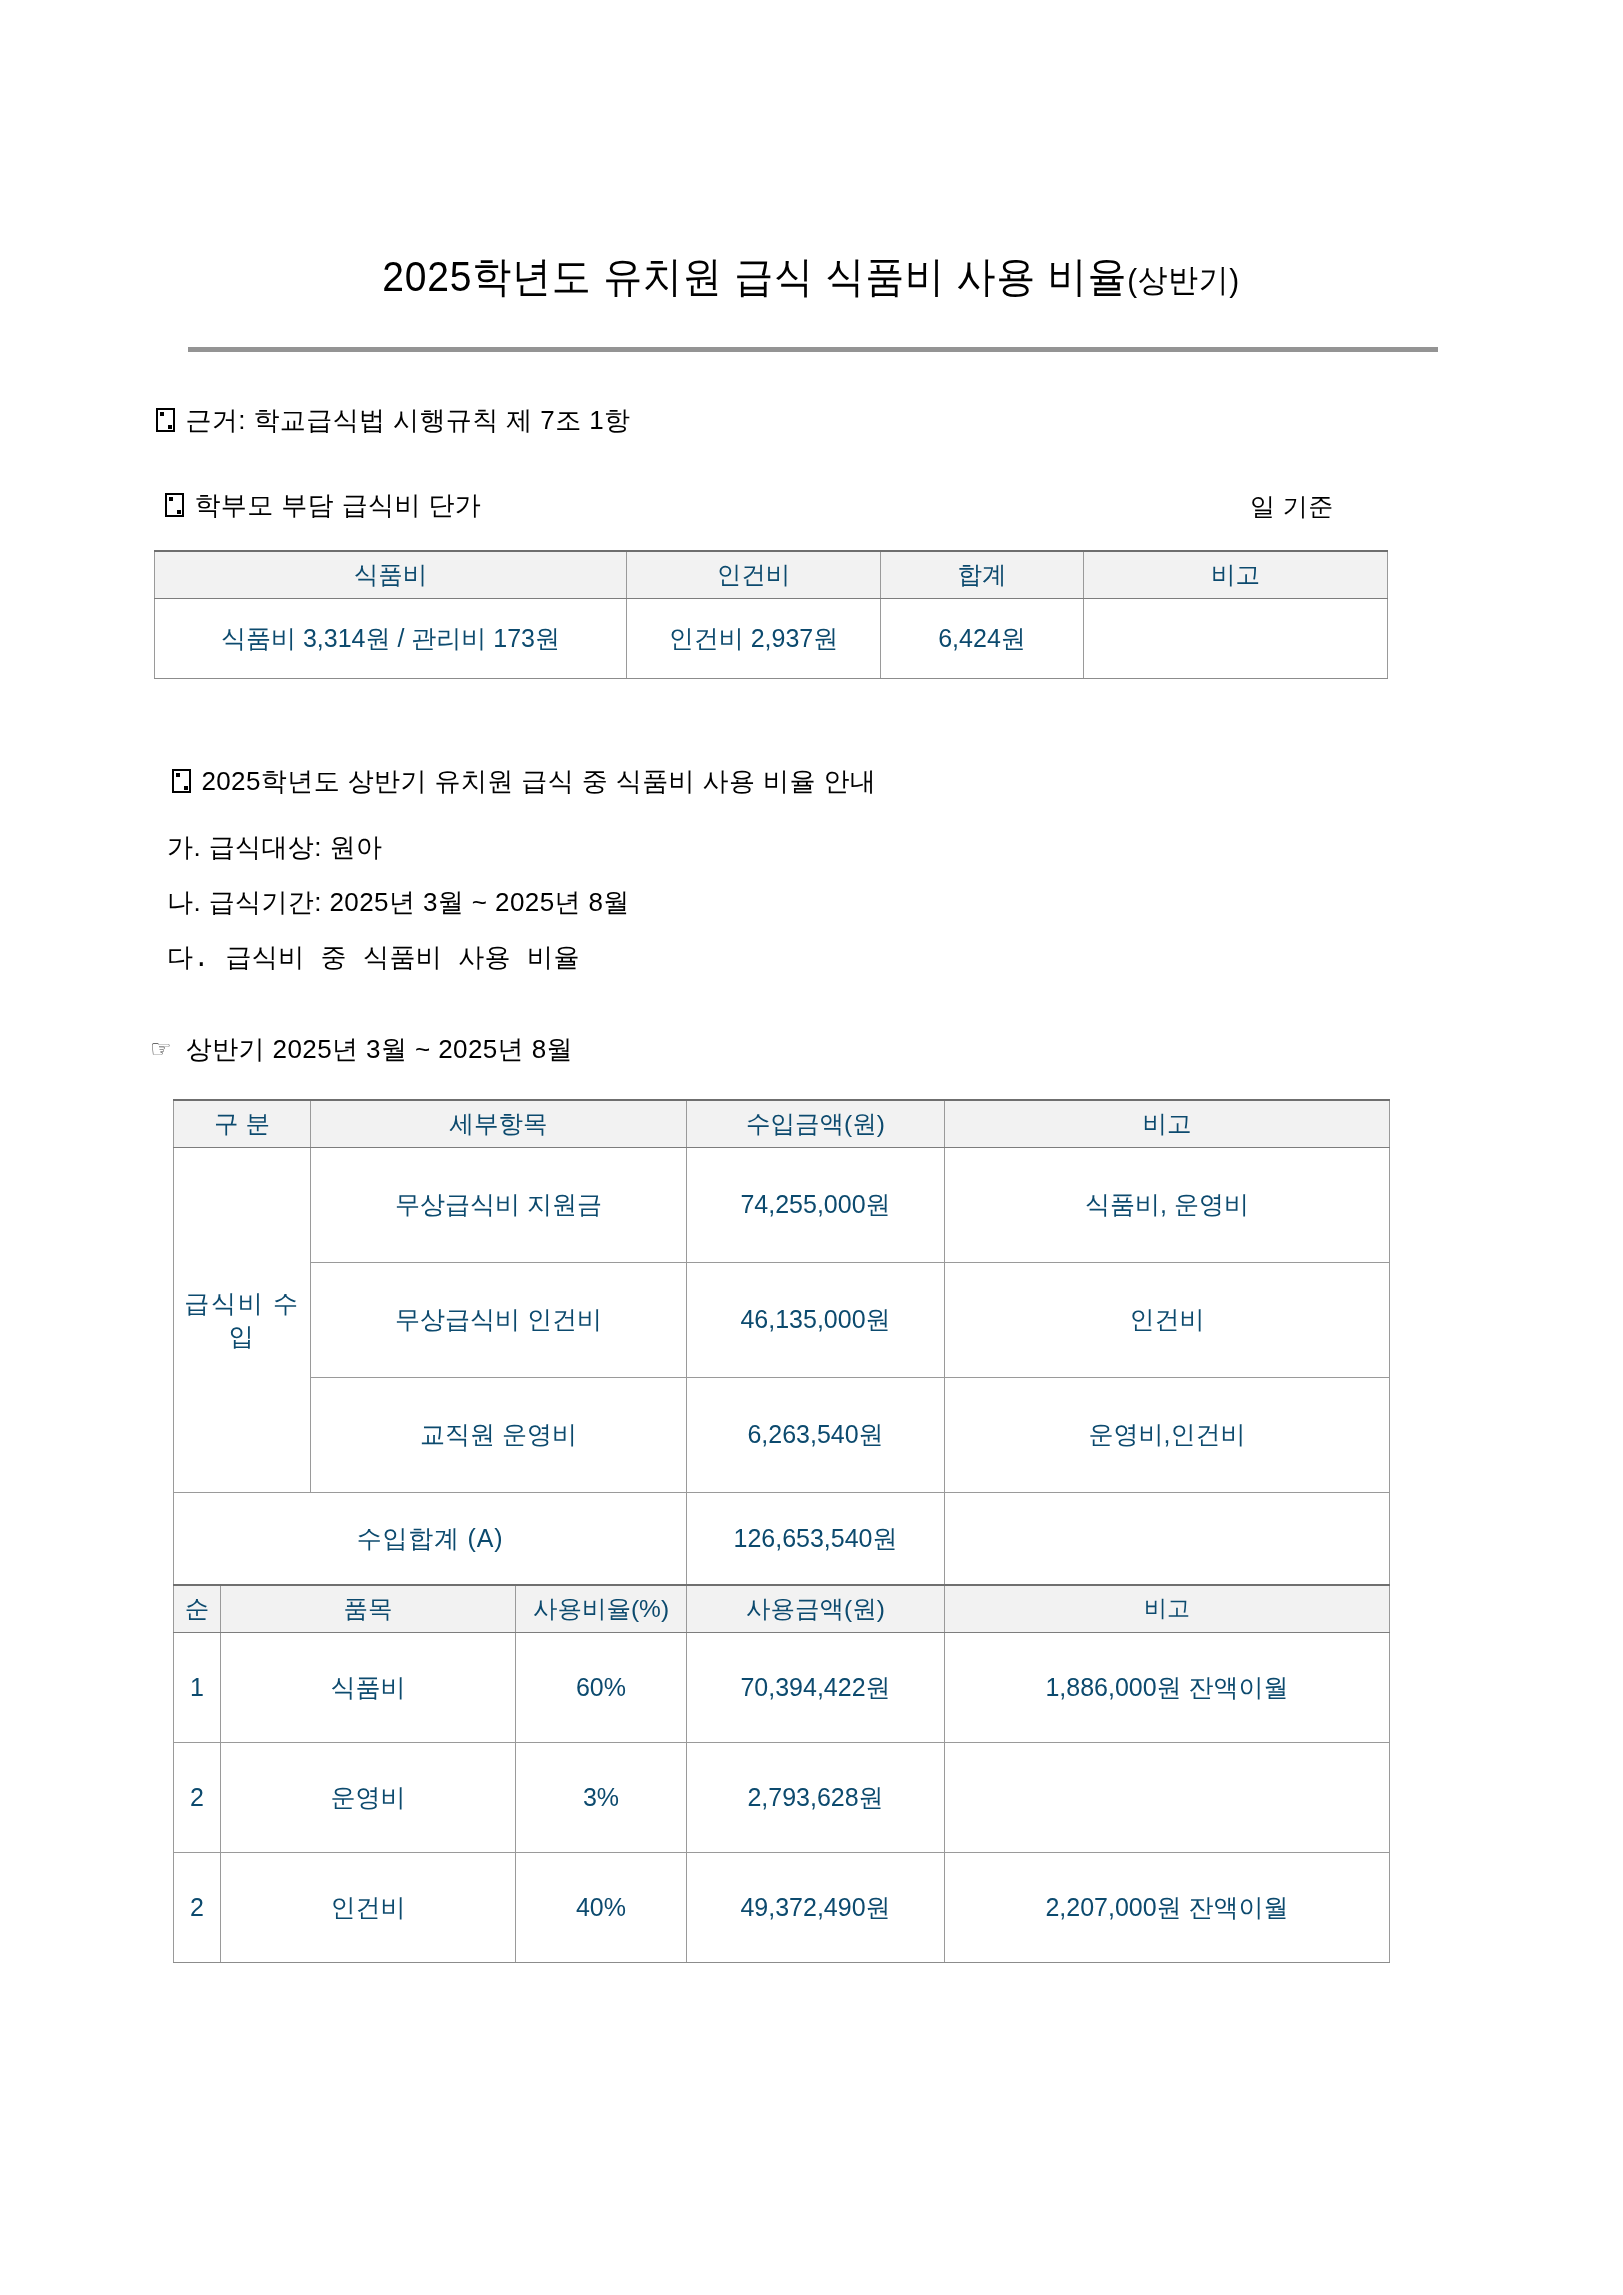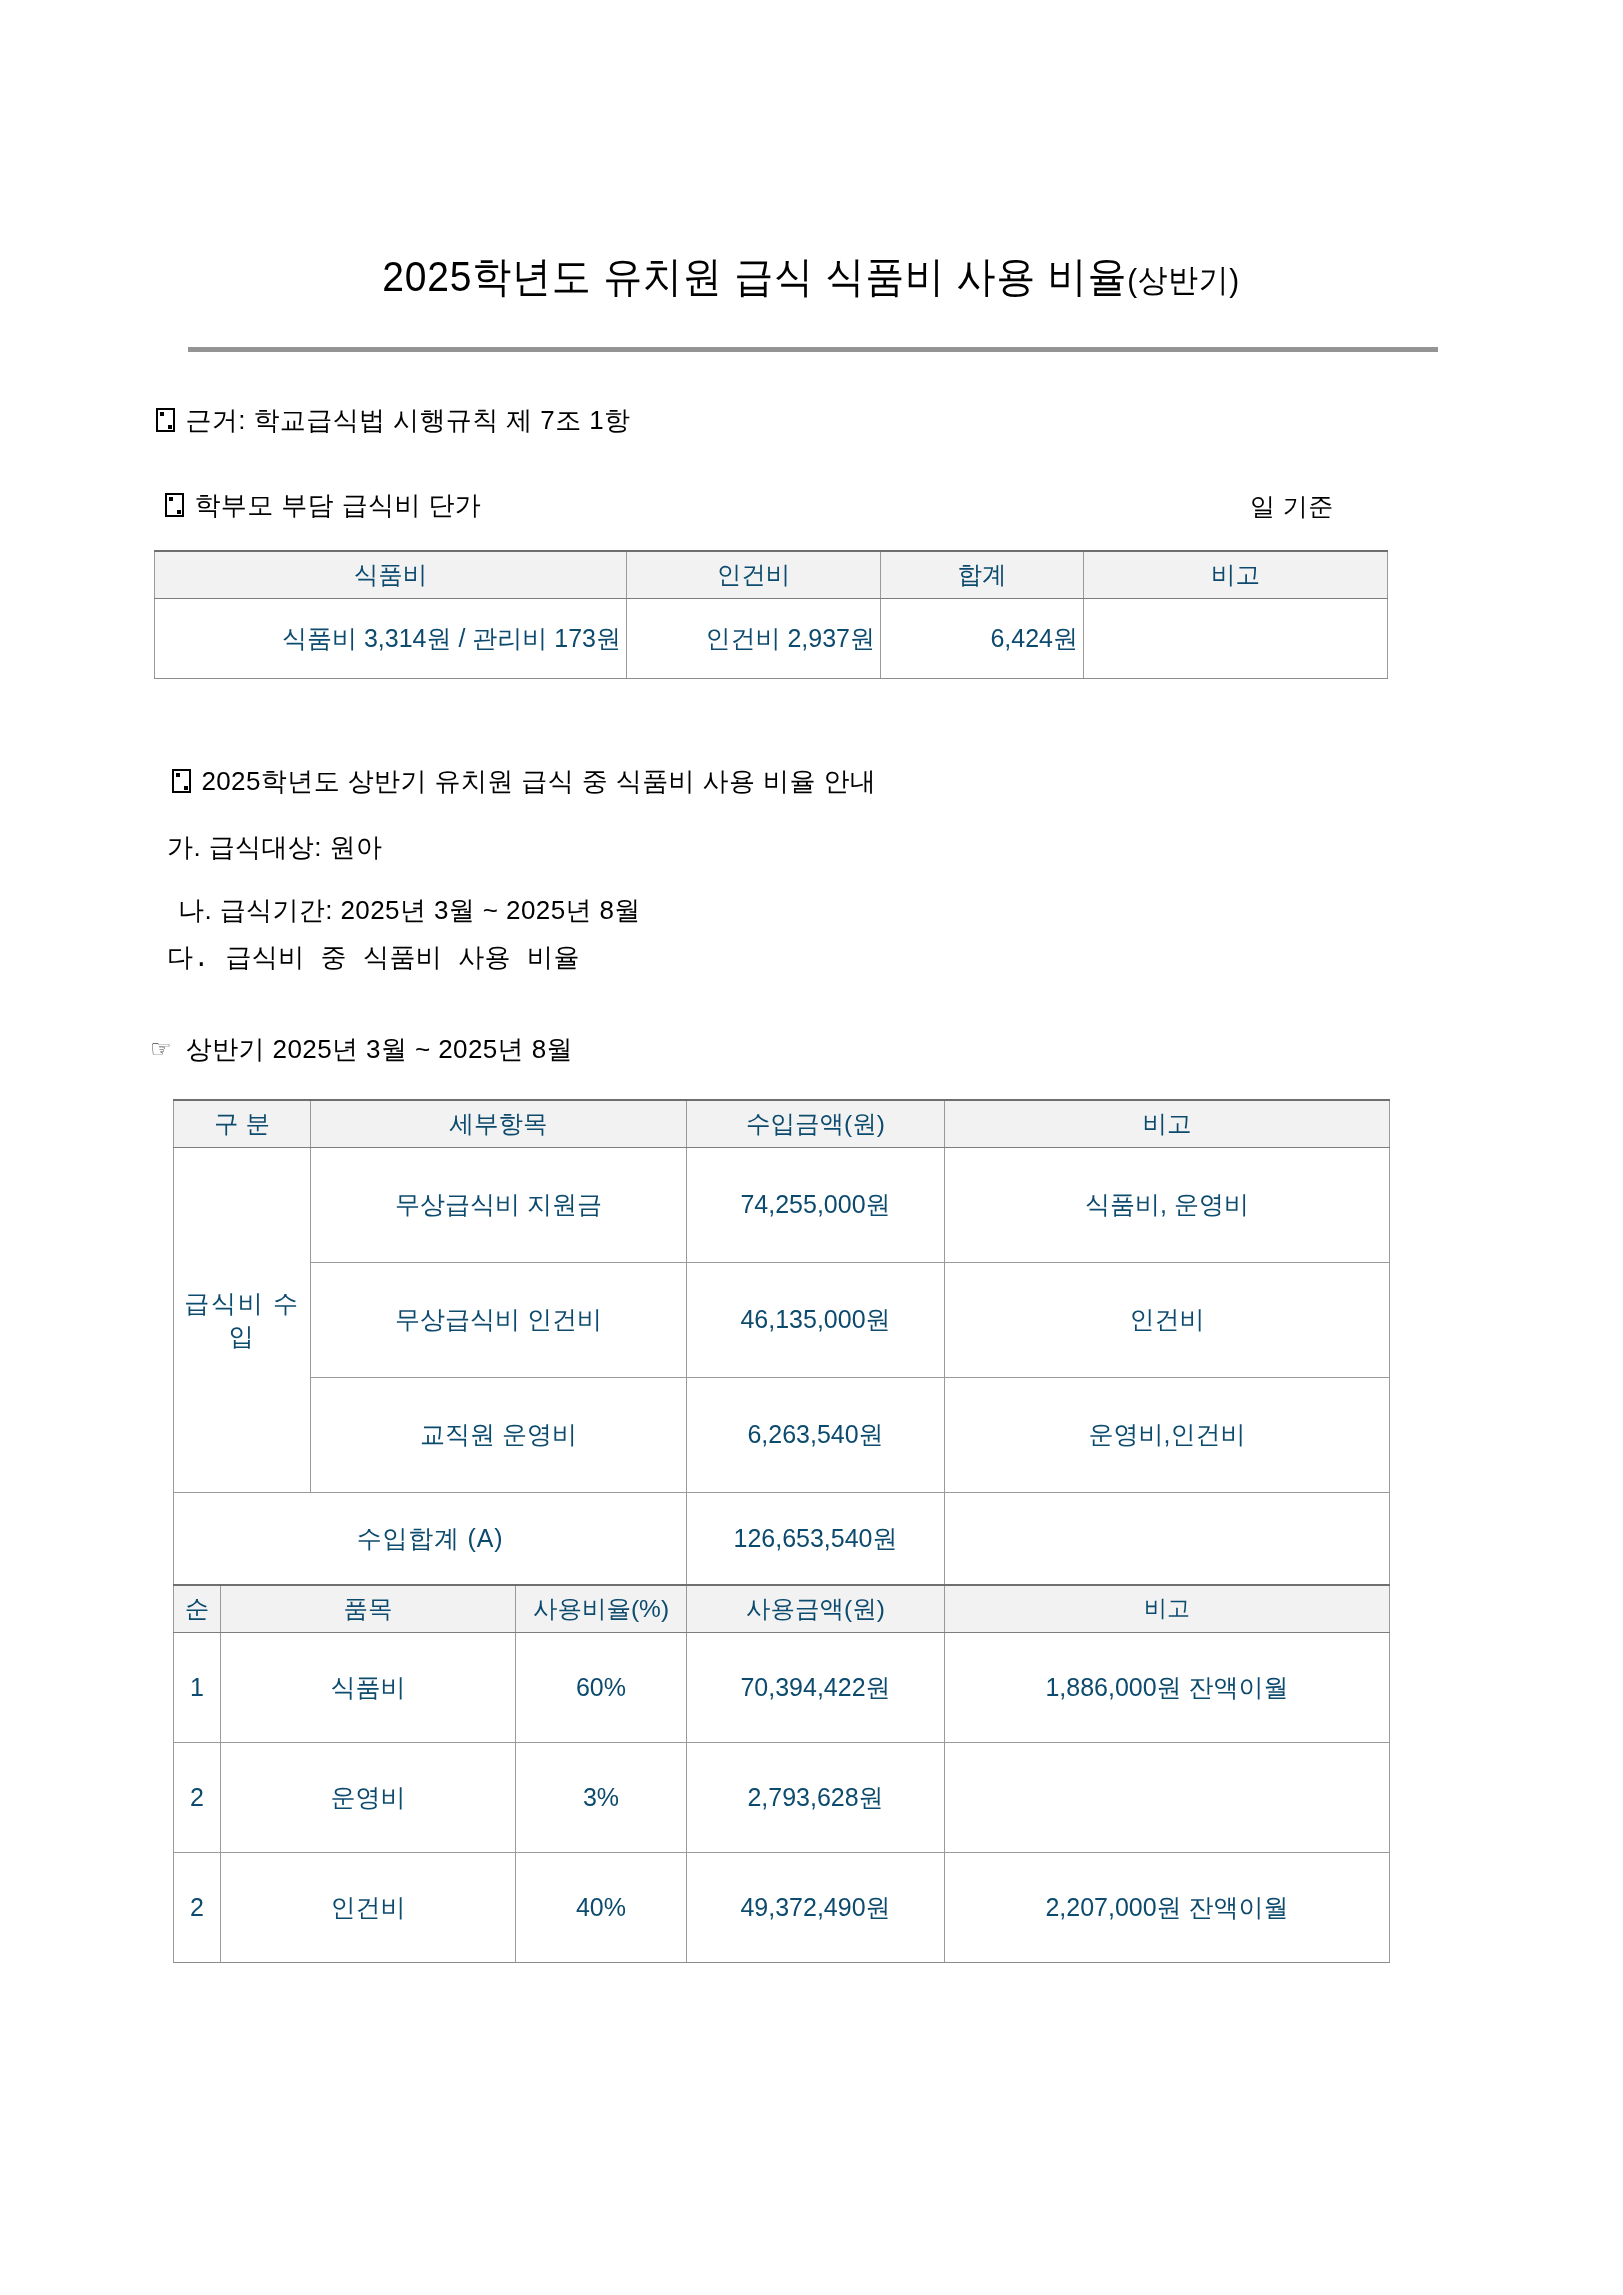--- a/index.html
+++ b/index.html
@@ -128,21 +128,21 @@
     background: #f2f2f2;
     border-top: 2.5px solid #6f6f6f;
     border-bottom: 1.7px solid #7d7d7d;
     font-size: 24.5px;
   }
   table.doc-table .hdr.small { font-size: 23px; }
   table.doc-table tr.bottom-edge td { border-bottom: 1.7px solid #8c8c8c; }
 
   #table-unit-price { left: 154px; top: 550px; width: 1233px; }
   #table-unit-price .hdr { height: 47px; }
-  #table-unit-price .body-row td { height: 80px; text-align: right; }
+  #table-unit-price .body-row td { height: 80px; }
   #table-unit-price .cell-food { font-size: 25px; }
 
   #table-budget { left: 173px; top: 1099px; width: 1216px; }
   #table-budget .hdr { height: 47px; }
   #table-budget .inc-row td { height: 115px; }
   #table-budget .sum-row td { height: 93px; margin-top: 26px; }
   #table-budget .use-row td { height: 110px; }
   #table-budget .note-cell { font-size: 25px; letter-spacing: 0px; }
   #table-budget .cat-cell { letter-spacing: 1.7px; }
   #table-budget .sum-cell { letter-spacing: 0.8px; }
@@ -191,21 +191,21 @@
         <td>6,424원</td>
         <td></td>
       </tr>
     </tbody>
   </table>
 
   <div class="sec" style="left:172px; top:765px;">
     <span class="bullet-box"></span><span>2025학년도 상반기 유치원 급식 중 식품비 사용 비율 안내</span>
   </div>
   <div class="sub" style="left:167px; top:830px;">가. 급식대상: 원아</div>
-  <div class="sub" style="left:178px; top:885px;margin-top:8px;">나. 급식기간: 2025년 3월 ~ 2025년 8월</div>
+  <div class="sub" style="left:167px; top:885px;">나. 급식기간: 2025년 3월 ~ 2025년 8월</div>
   <div class="sub" style="left:167px; top:940px;font-family:Liberation Mono, monospace;">다. 급식비 중 식품비 사용 비율</div>
 
   <div class="sec" style="left:150px; top:1033px;">
     <span class="hand">☞</span><span>상반기 2025년 3월 ~ 2025년 8월</span>
   </div>
 
   <table class="doc-table" id="table-budget">
     <colgroup>
       <col style="width:47px">
       <col style="width:90px">

